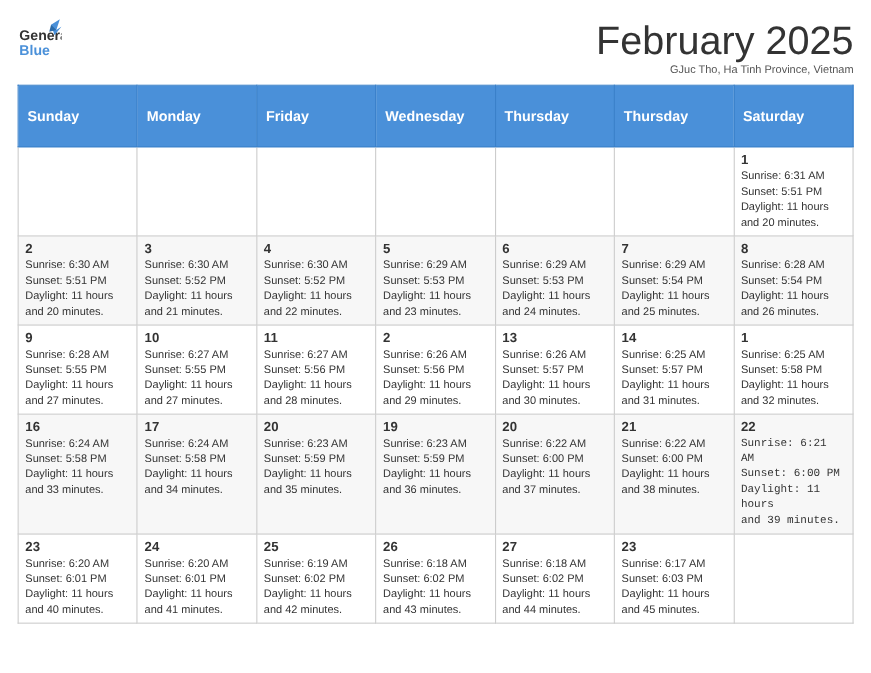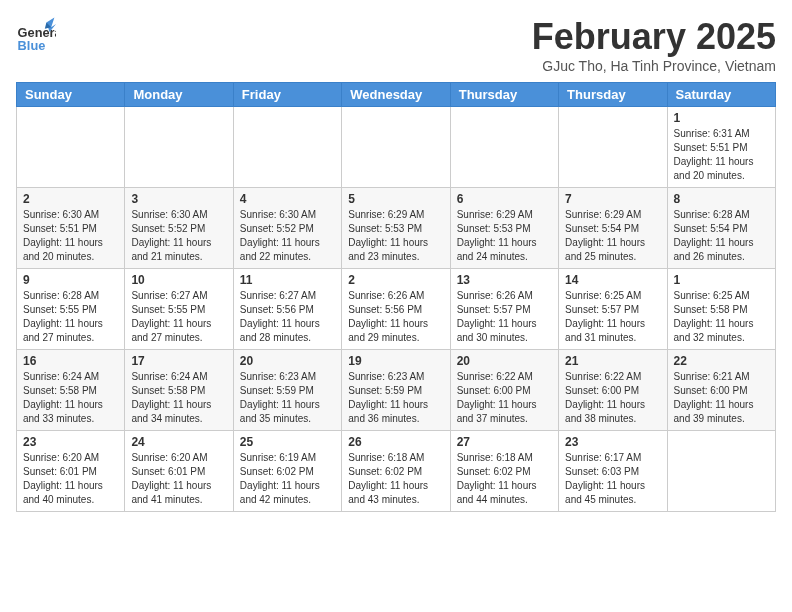--- a/index.html
+++ b/index.html
@@ -28,36 +28,36 @@
     }
     .logo-svg {
       width: 40px;
       height: 40px;
     }
     .title-block {
       text-align: right;
     }
     .month-title {
       font-size: 36px;
-      font-weight: bold;
+      font-weight: normal;
       color: #333;
     }
     .location {
-      font-size: 14px;
+      font-size: 10px;
       color: #555;
     }
     .calendar {
       width: 100%;
       border-collapse: collapse;
     }
     .calendar th {
       background-color: #4a90d9;
       color: #fff;
       text-align: left;
-      padding: 4px 8px;
+      padding: 20px 8px;
       font-size: 13px;
       font-weight: bold;
       border: 1px solid #3a80c9;
     }
     .calendar td {
       vertical-align: top;
       border: 1px solid #ccc;
       padding: 4px 6px;
       width: 107px;
       min-height: 80px;
@@ -271,21 +271,21 @@
         </td>
         <td>
           <span class="day-number">21</span>
           <div class="day-info" style="white-space: pre-line;">Sunrise: 6:22 AM
 Sunset: 6:00 PM
 Daylight: 11 hours
 and 38 minutes.</div>
         </td>
         <td>
           <span class="day-number">22</span>
-          <div class="day-info" style="white-space: pre-line;">Sunrise: 6:21 AM
+          <div class="day-info" style="white-space: pre-line; font-family: Liberation Mono, monospace;">Sunrise: 6:21 AM
 Sunset: 6:00 PM
 Daylight: 11 hours
 and 39 minutes.</div>
         </td>
       </tr>
       <tr>
         <td>
           <span class="day-number">23</span>
           <div class="day-info" style="white-space: pre-line;">Sunrise: 6:20 AM
 Sunset: 6:01 PM

